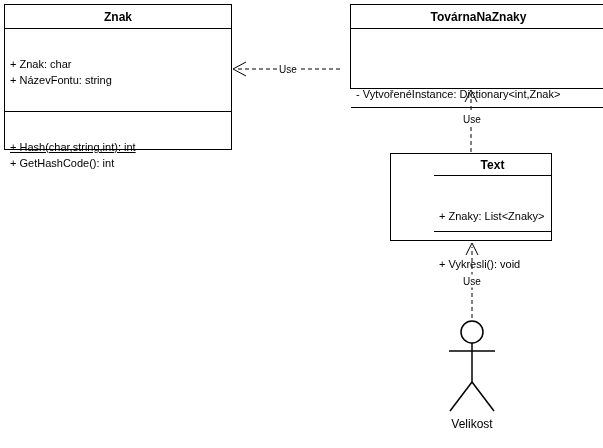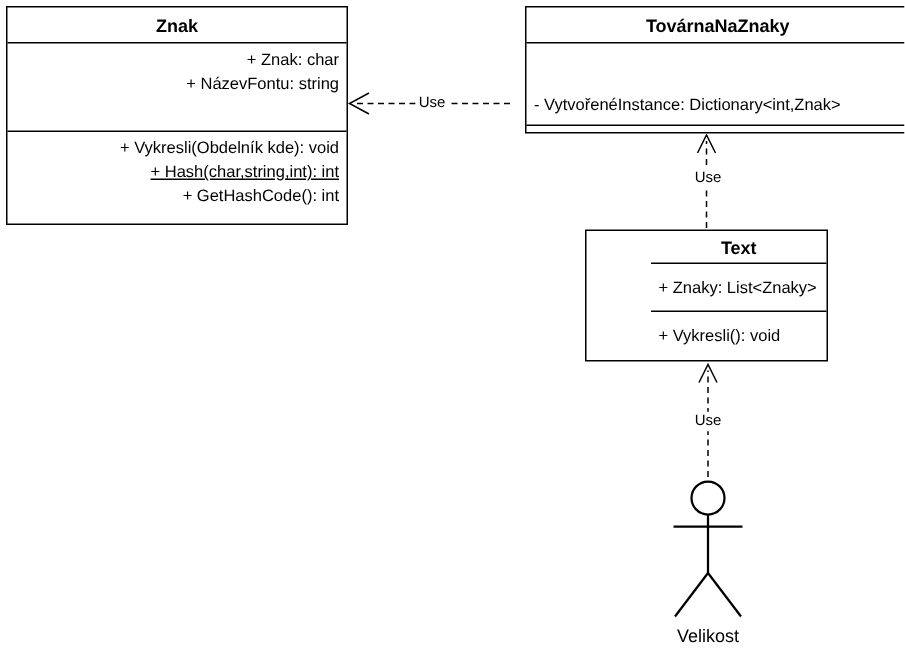--- a/index.html
+++ b/index.html
@@ -12,40 +12,41 @@
     color: #000000;
     overflow: hidden;
   }
   .uml-class {
     position: absolute;
     box-sizing: border-box;
     background: #ffffff;
     border: 1px solid #000000;
     display: flex;
     flex-direction: column;
+    gap: 24px;
   }
   .uml-title {
     box-sizing: border-box;
     border-bottom: 1px solid #000000;
     font-weight: bold;
     font-size: 12px;
     display: flex;
     align-items: center;
     justify-content: center;
     flex: 0 0 auto;
   }
   .uml-section {
     box-sizing: border-box;
     font-size: 11px;
     padding: 3px 5px 0 5px;
     flex: 0 0 auto;
   }
   .uml-section.divider { border-bottom: 1px solid #000000; }
   .uml-section.center { display: flex; align-items: center; padding-top: 0; }
-  .uml-row { line-height: 16px; white-space: nowrap; text-align: right; }
+  .uml-row { line-height: 16px; white-space: nowrap; }
   .uml-row.static-member { text-decoration: underline; }
   .overlay { position: absolute; left: 0; top: 0; }
   .dash-line { stroke: #000000; stroke-width: 1; fill: none; stroke-dasharray: 4 3; }
   .arrow-head { stroke: #000000; stroke-width: 1; fill: none; }
   .actor-part { stroke: #000000; stroke-width: 1.5; fill: none; }
   .edge-label {
     position: absolute;
     transform: translate(-50%, -50%);
     background: #ffffff;
     font-size: 10px;
@@ -87,21 +88,20 @@
     </g>
   </svg>
 
   <div class="uml-class" style="left:4px; top:4px; width:228px; height:146px;">
     <div class="uml-title" style="height:24px;">Znak</div>
     <div class="uml-section divider" style="height:59px;">
       <div class="uml-row">+ Znak: char</div>
       <div class="uml-row">+ NázevFontu: string</div>
     </div>
     <div class="uml-section" style="flex:1 1 auto;">
-      <div class="uml-row">+ Vykresli(Obdelník kde): void</div>
       <div class="uml-row static-member">+ Hash(char,string,int): int</div>
       <div class="uml-row">+ GetHashCode(): int</div>
     </div>
   </div>
 
   <div class="uml-class" style="left:350px; top:4px; width:257px; height:85px;">
     <div class="uml-title" style="height:24px;">TovárnaNaZnaky</div>
     <div class="uml-section divider center" style="height:27px;margin-top:28px;">
       <div class="uml-row">- VytvořenéInstance: Dictionary&lt;int,Znak&gt;</div>
     </div>

